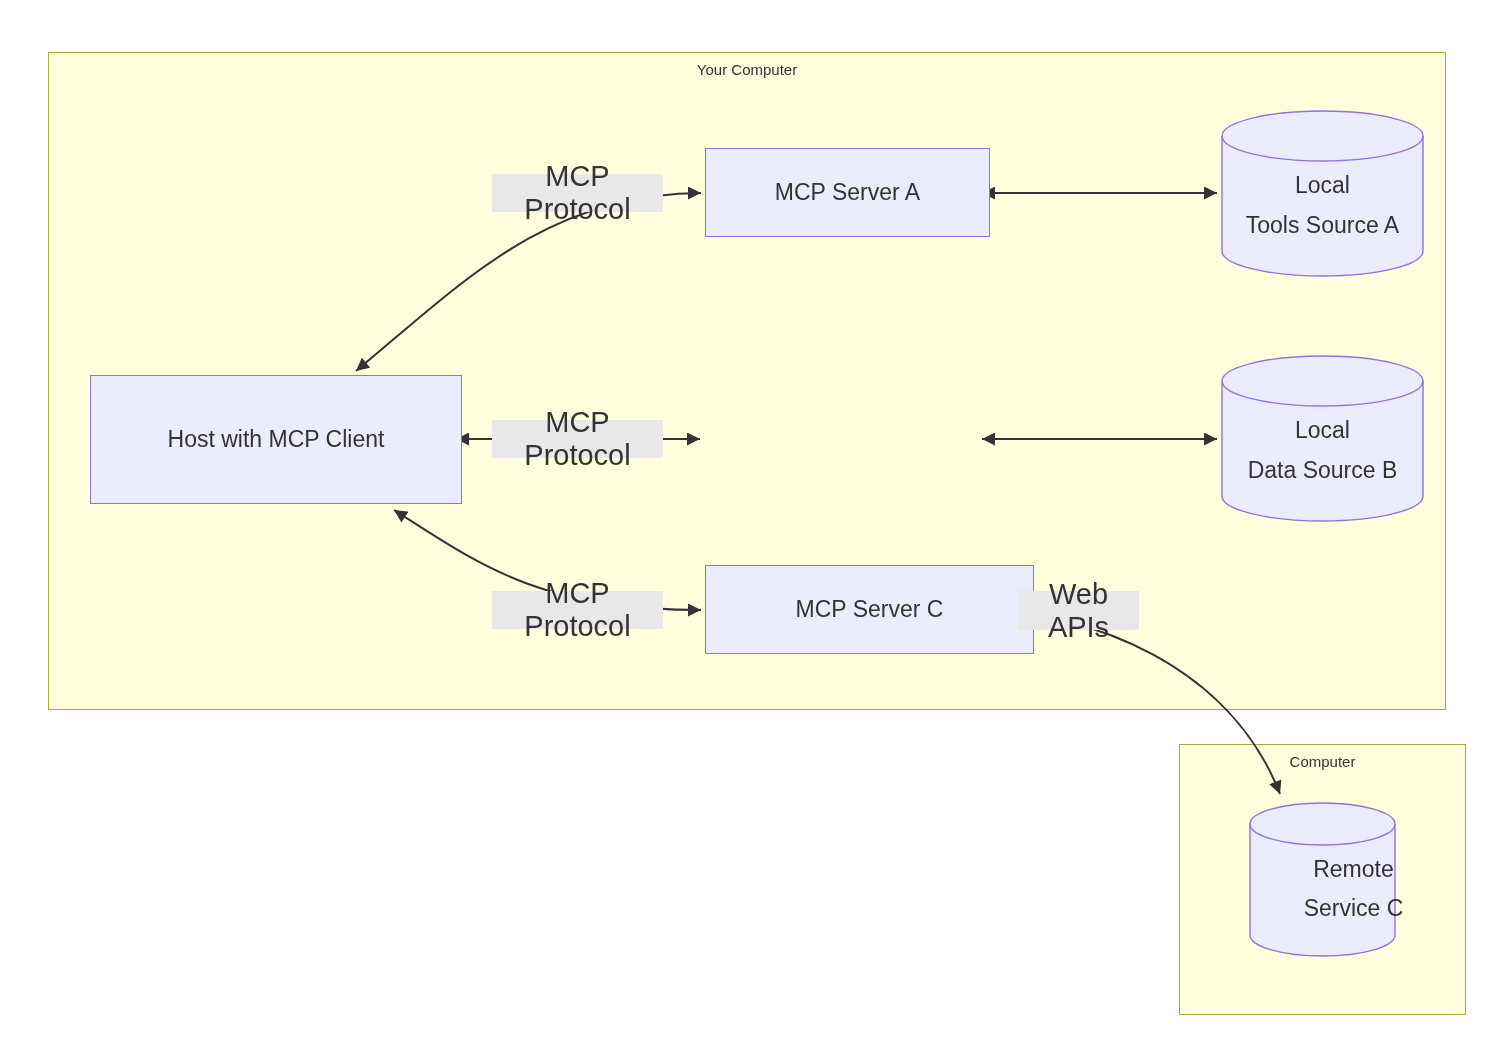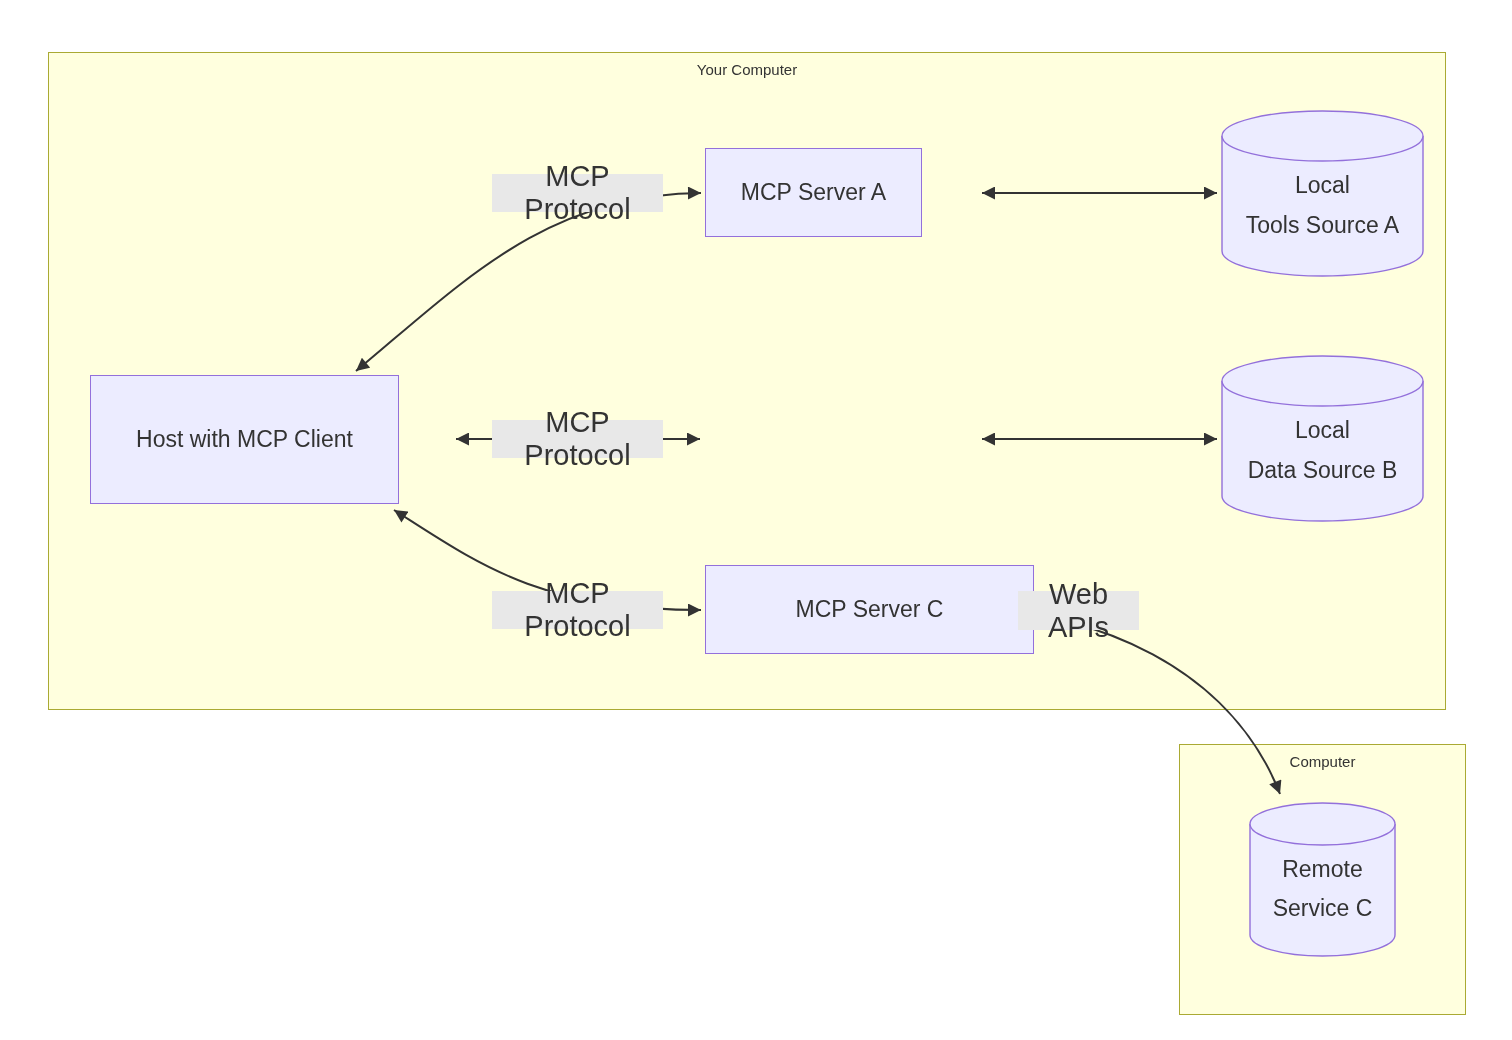--- a/index.html
+++ b/index.html
@@ -60,22 +60,22 @@
     border: 1.5px solid var(--node-border);
     display: flex;
     flex-direction: column;
     align-items: center;
     justify-content: center;
     text-align: center;
     line-height: 37px;
     z-index: 3;
     color: var(--text-color);
   }
-  .node-host { left: 90px; top: 375px; width: 309px; height: 129px; gap: 34px; }
-  .node-server-a { left: 705px; top: 148px; width: 217px; height: 89px; align-items: center; }
+  .node-host { left: 90px; top: 375px; width: 372px; height: 129px; gap: 34px; }
+  .node-server-a { left: 705px; top: 148px; width: 285px; height: 89px; align-items: center; }
   .node-server-b { left: 705px; top: 394px; width: 273px; height: 90px; }
   .node-server-c { left: 705px; top: 565px; width: 329px; height: 89px; }
   .cylinder {
     position: absolute;
     z-index: 3;
   }
   .cylinder svg { display: block; }
   .cylinder .cyl-shape {
     fill: var(--node-fill);
     stroke: var(--node-border);
@@ -89,21 +89,21 @@
     left: 0; top: 0;
     width: 100%; height: 100%;
     display: flex;
     flex-direction: column;
     align-items: center;
     justify-content: center;
     text-align: center;
     line-height: 40px;
     padding-top: 22px;
   }
-  .cyl-remote .cyl-text { line-height: 39px; padding-top: 18px; }
+  .cyl-remote .cyl-text { line-height: 39px; padding-top: 18px; margin-left: 31px; }
   .edge-label {
     position: absolute;
     background: var(--label-bg);
     display: flex;
     align-items: center;
     justify-content: center;
     text-align: center;
     font-size: 29px;
     color: var(--text-color);
     z-index: 4;

